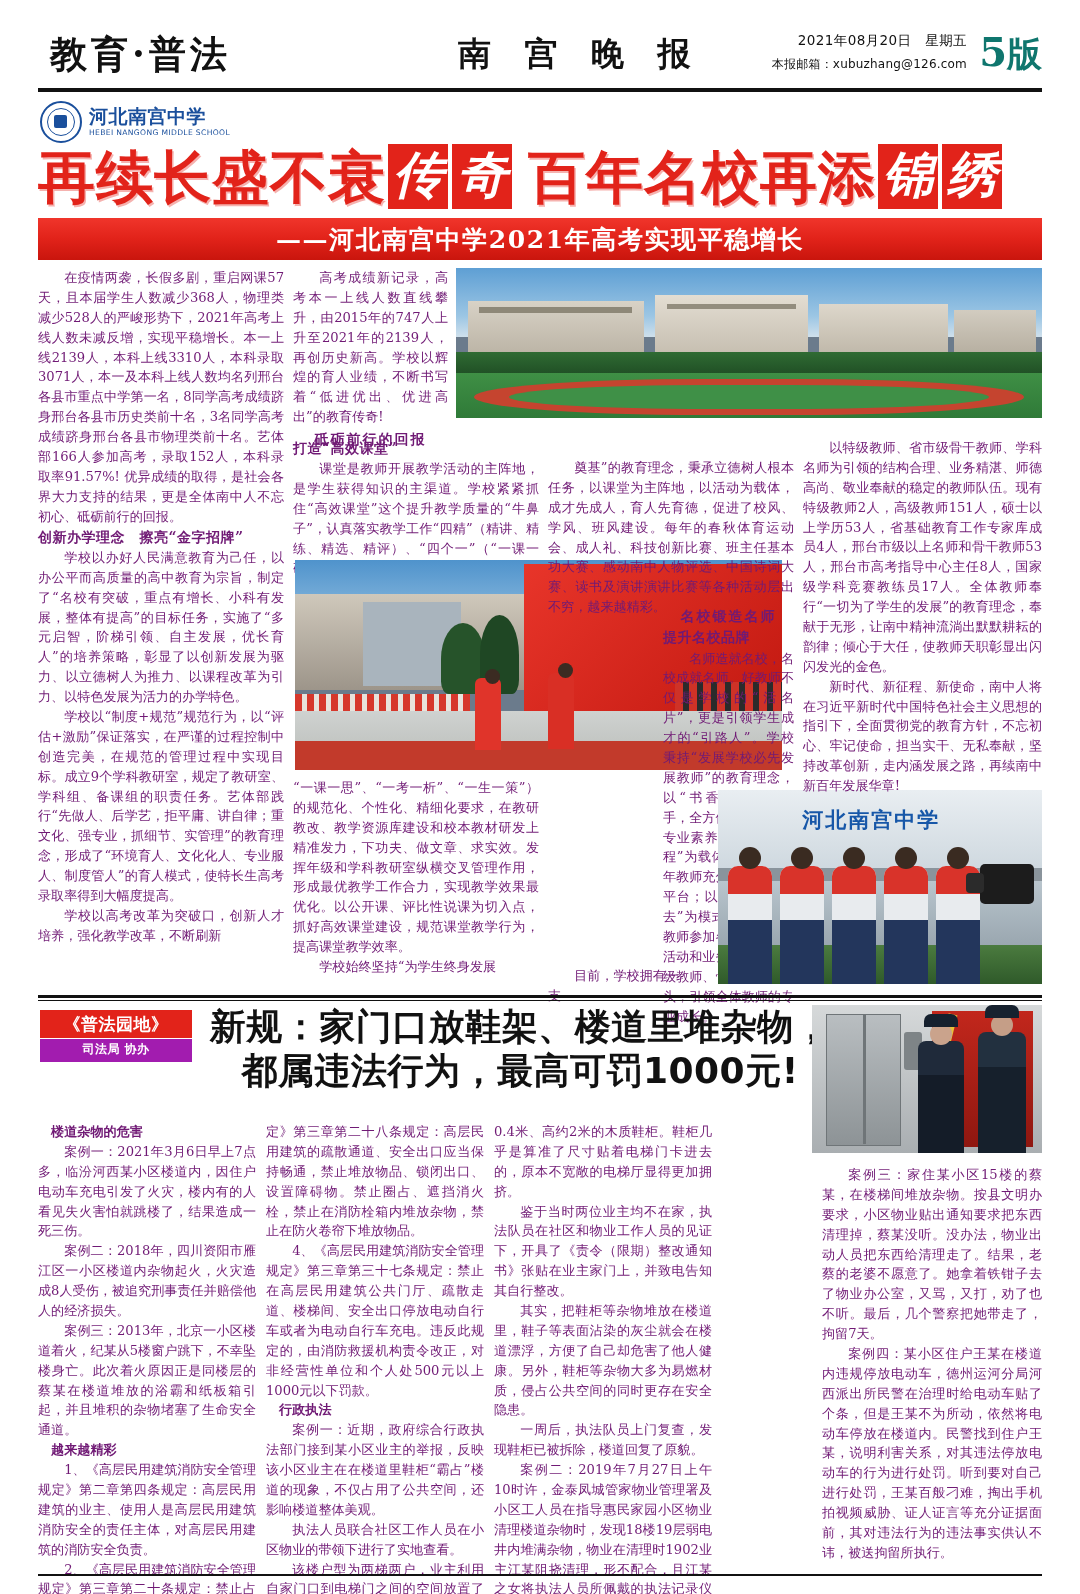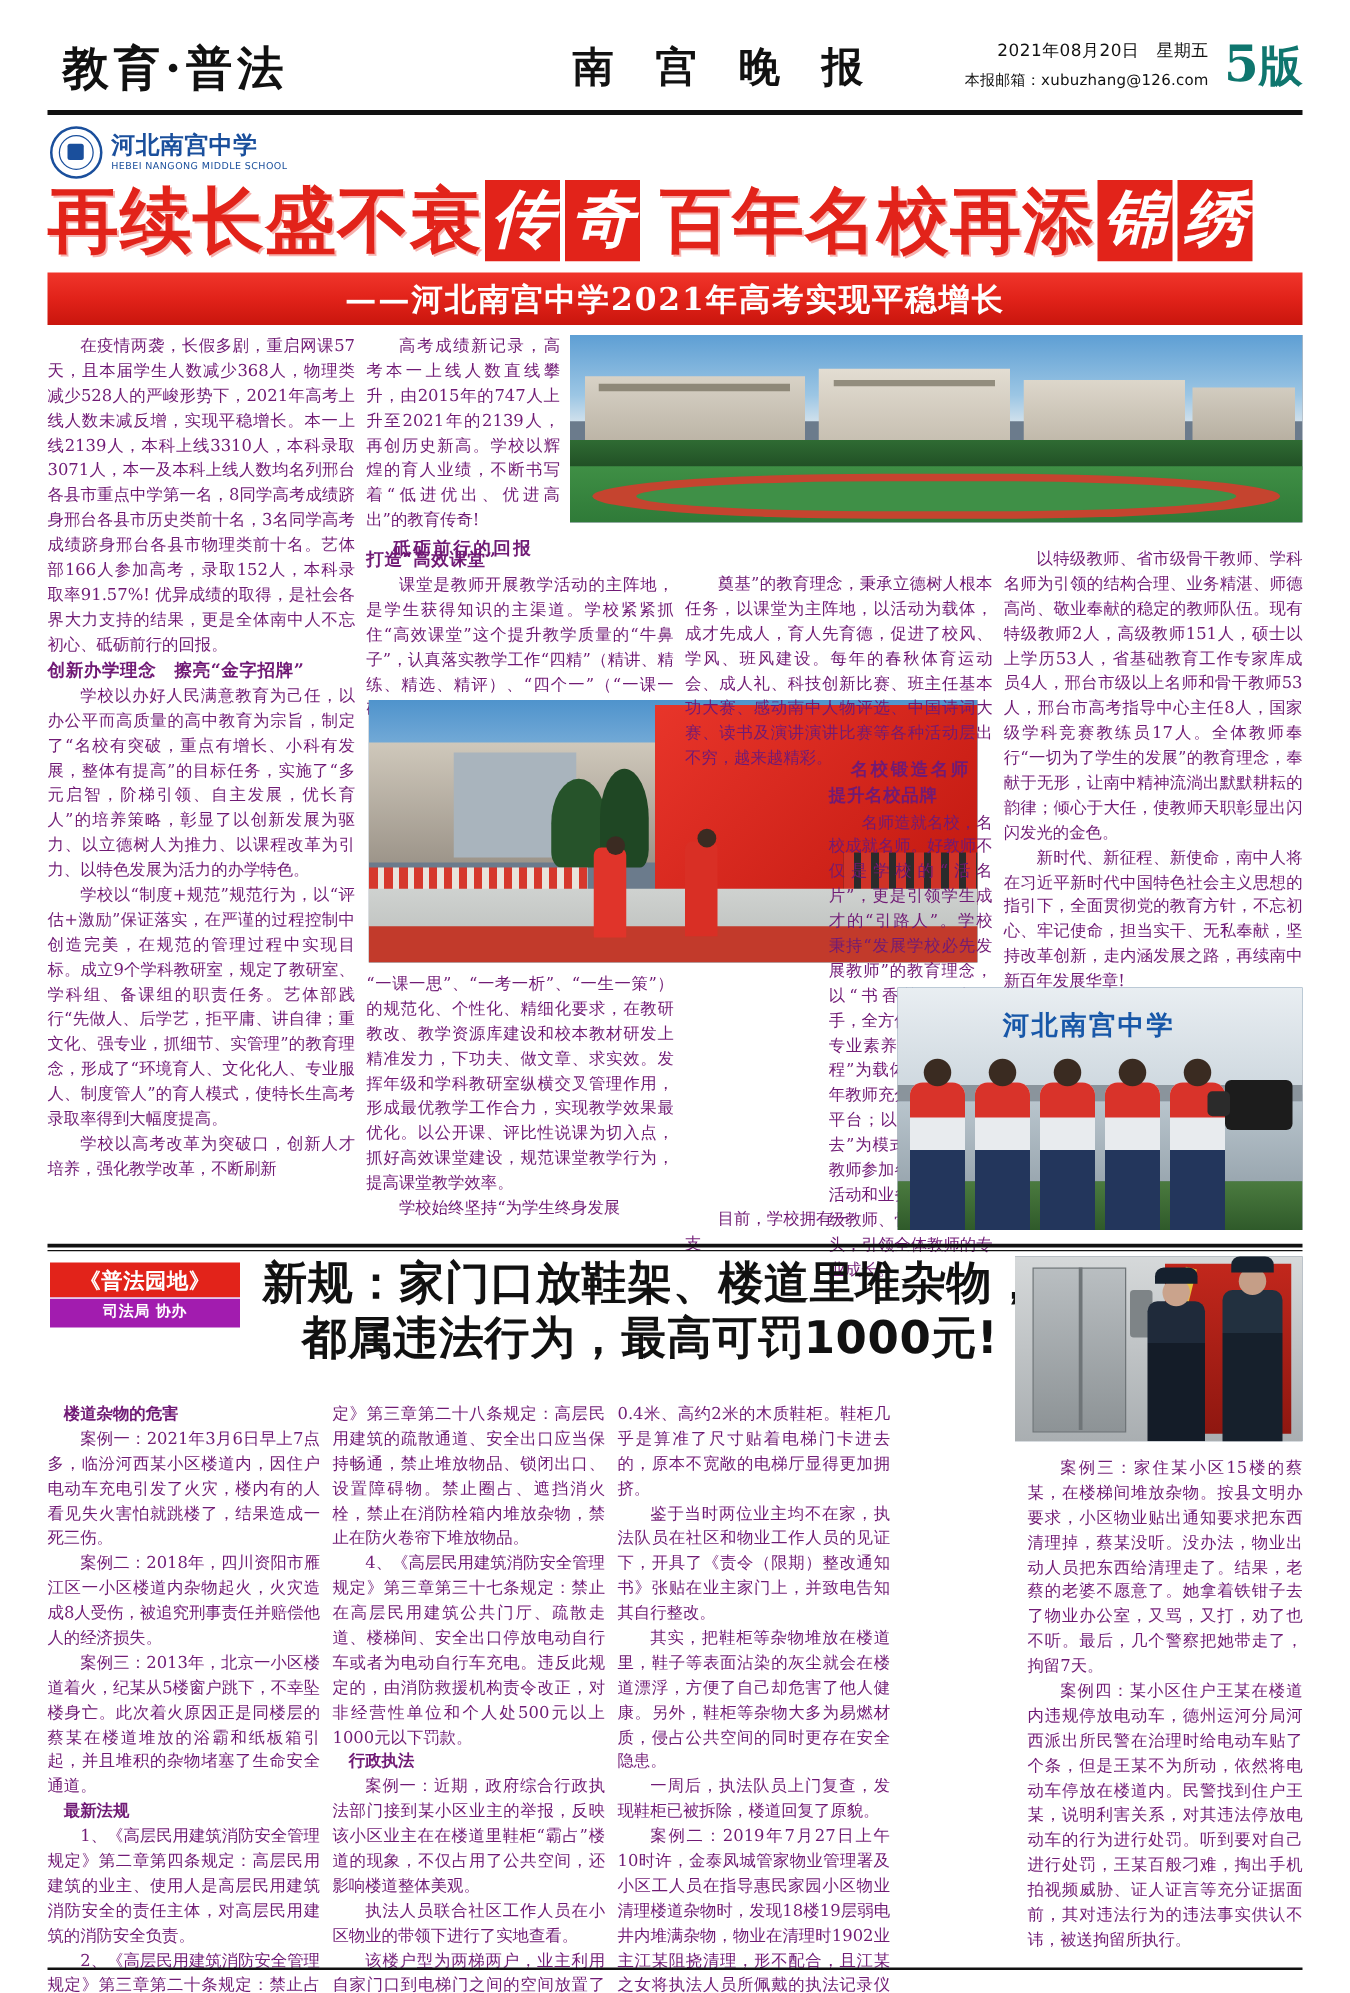--- a/index.html
+++ b/index.html
@@ -348,21 +348,21 @@
   </div>
 
   <div class="col" style="left:38px;top:1122px;width:218px;">
     <p class="nohang">
         <span class="mini-h">楼道杂物的危害</span>
       </p>
     <p>案例一：2021年3月6日早上7点多，临汾河西某小区楼道内，因住户电动车充电引发了火灾，楼内有的人看见失火害怕就跳楼了，结果造成一死三伤。</p>
     <p>案例二：2018年，四川资阳市雁江区一小区楼道内杂物起火，火灾造成8人受伤，被追究刑事责任并赔偿他人的经济损失。</p>
     <p>案例三：2013年，北京一小区楼道着火，纪某从5楼窗户跳下，不幸坠楼身亡。此次着火原因正是同楼层的蔡某在楼道堆放的浴霸和纸板箱引起，并且堆积的杂物堵塞了生命安全通道。</p>
     <p class="nohang">
-        <span class="mini-h">最新法规</span>
+        <span class="mini-h">越来越精彩</span>
       </p>
     <p>1、《高层民用建筑消防安全管理规定》第二章第四条规定：高层民用建筑的业主、使用人是高层民用建筑消防安全的责任主体，对高层民用建筑的消防安全负责。</p>
     <p>2、《高层民用建筑消防安全管理规定》第三章第二十条规定：禁止占用电缆井、管道井，或者在电缆井、管道井等竖向管井堆放杂物。</p>
 
   </div>
 
   <div class="col" style="left:266px;top:1122px;width:218px;">
     <p class="nohang">定》第三章第二十八条规定：高层民用建筑的疏散通道、安全出口应当保持畅通，禁止堆放物品、锁闭出口、设置障碍物。禁止圈占、遮挡消火栓，禁止在消防栓箱内堆放杂物，禁止在防火卷帘下堆放物品。</p>
     <p>4、《高层民用建筑消防安全管理规定》第三章第三十七条规定：禁止在高层民用建筑公共门厅、疏散走道、楼梯间、安全出口停放电动自行车或者为电动自行车充电。违反此规定的，由消防救援机构责令改正，对非经营性单位和个人处500元以上1000元以下罚款。</p>
     <p class="nohang">

